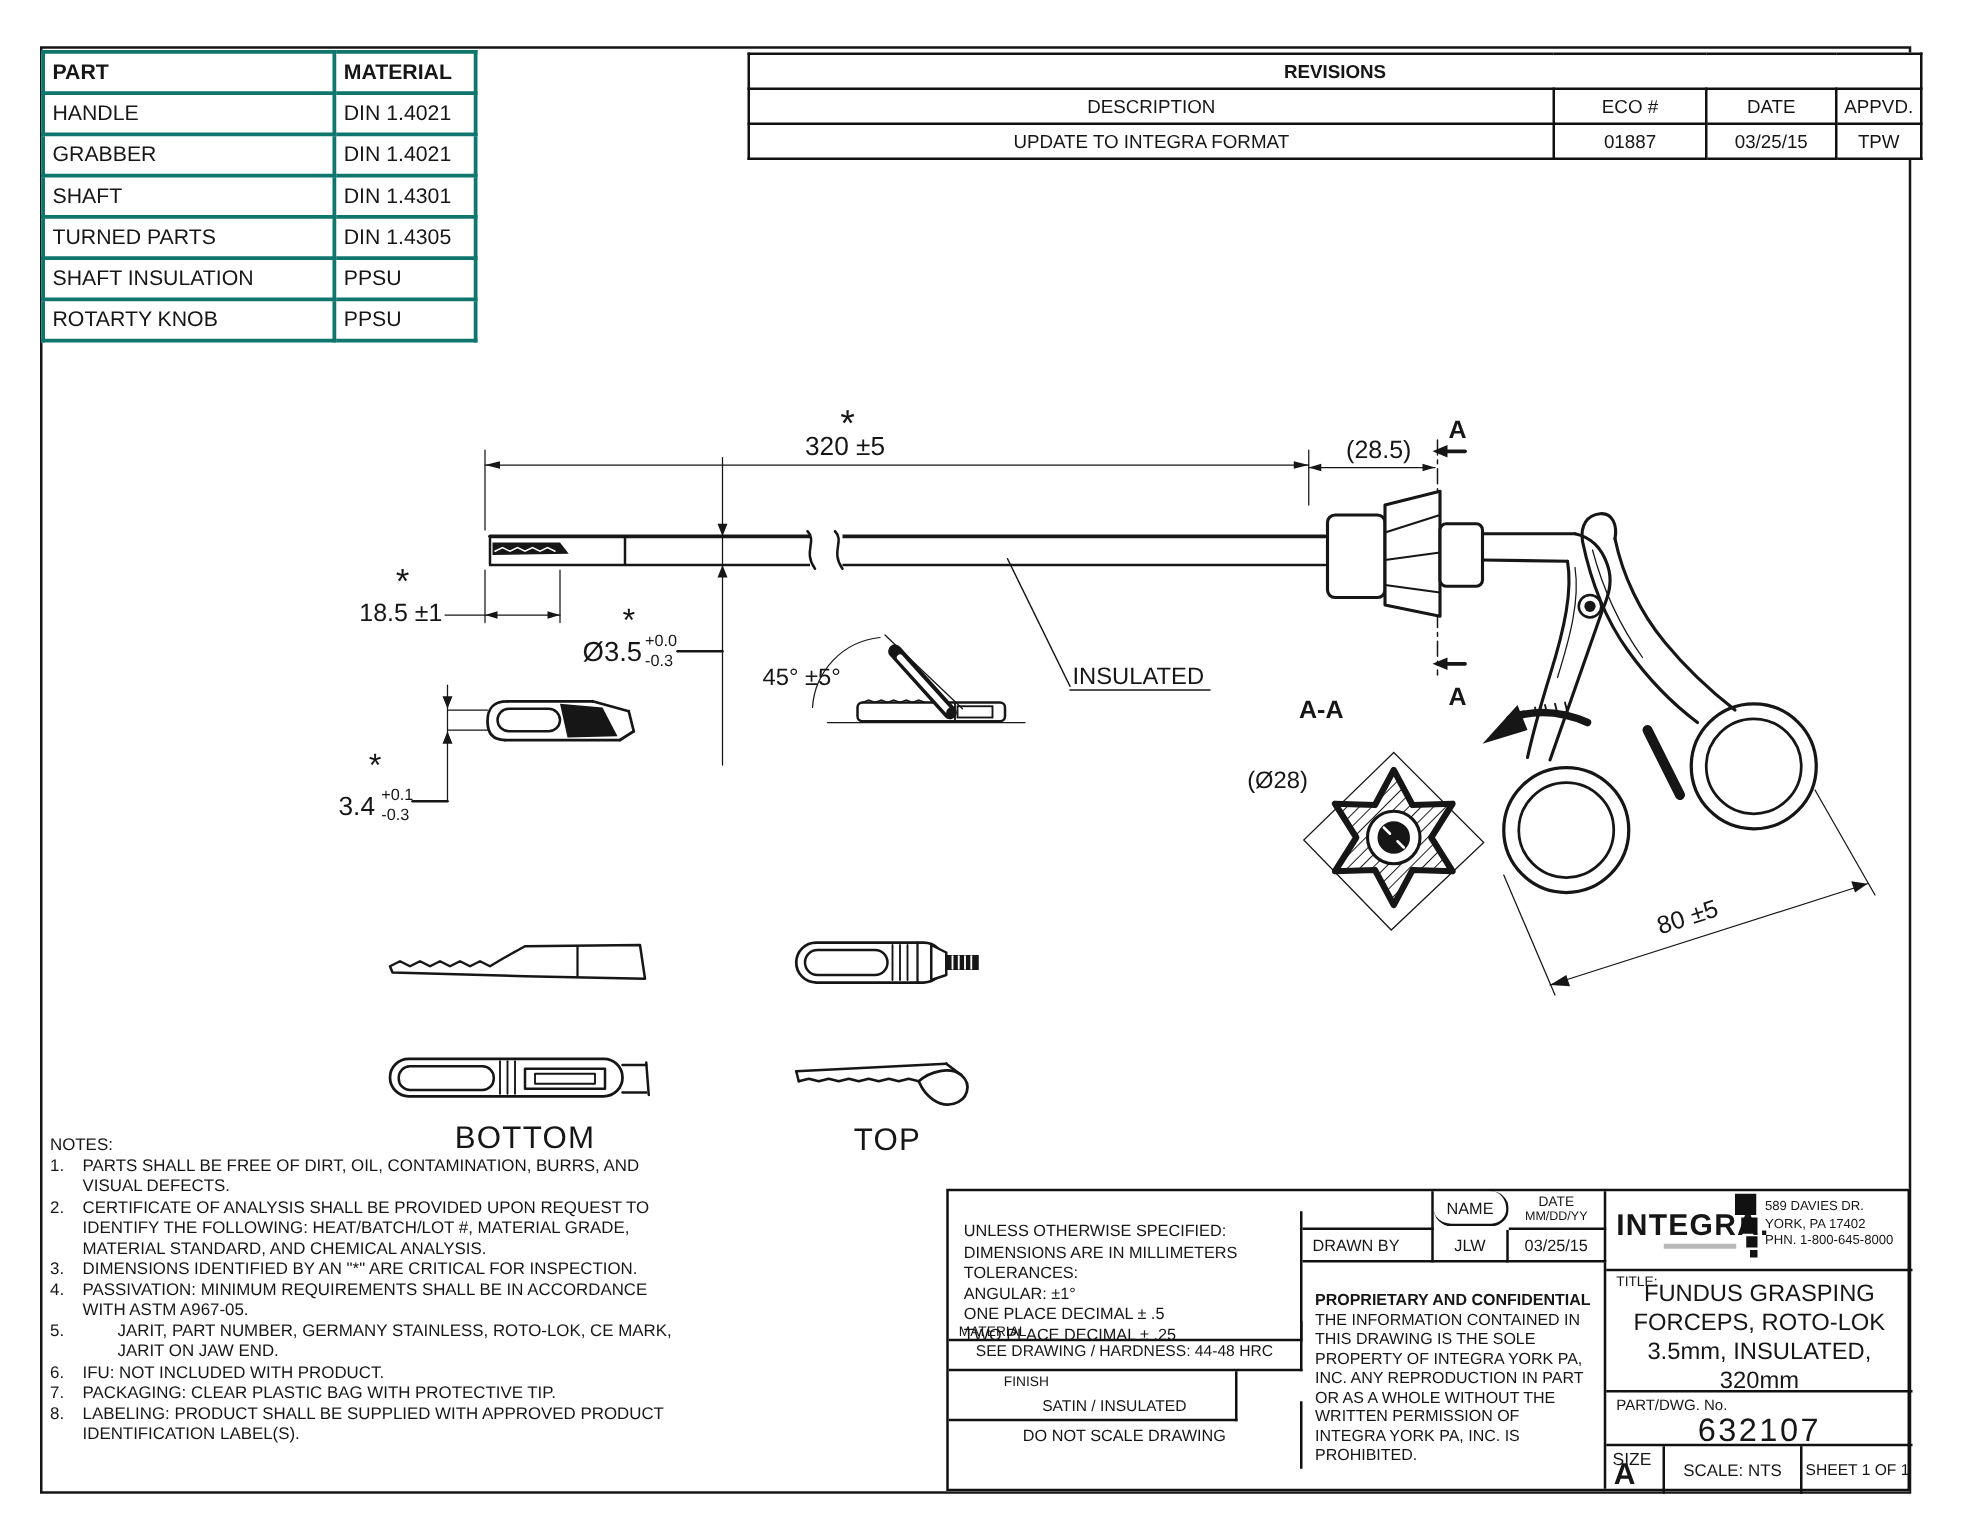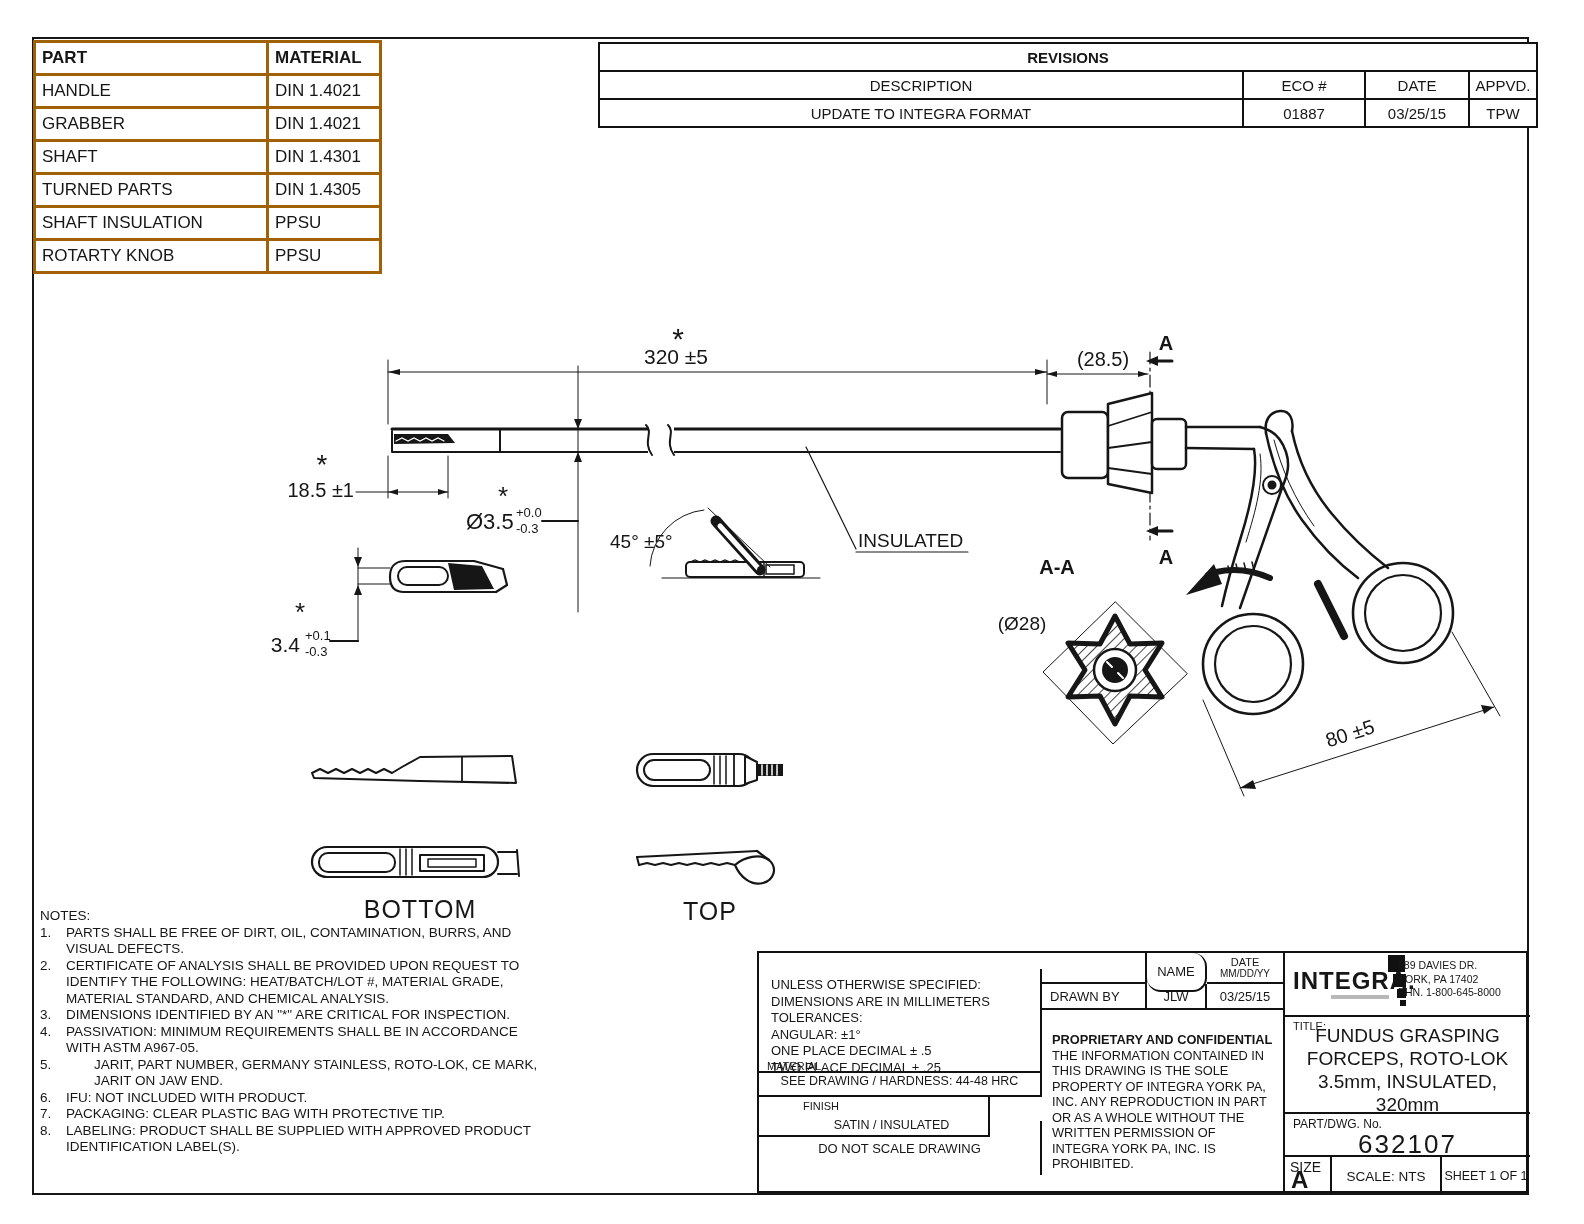--- a/index.html
+++ b/index.html
@@ -3,21 +3,21 @@
 <meta charset="utf-8">
 <style>
   html,body{margin:0;padding:0;background:#e8e8e8;}
   .sheet{position:relative;width:1584px;height:1224px;background:#ffffff;overflow:hidden;
          font-family:"Liberation Sans",sans-serif;color:#161616;}
   svg text{font-family:"Liberation Sans",sans-serif;fill:#161616;}
   .abs{position:absolute;}
 
   
   .parts-table{position:absolute;left:33px;top:40px;border-collapse:collapse;background:#fff;}
-  .parts-table td,.parts-table th{border:3px solid #a16207;font-size:17px;font-weight:normal;
+  .parts-table td,.parts-table th{border:3px solid #0f766e;font-size:17px;font-weight:normal;
       padding:0 6px;height:30px;text-align:left;white-space:nowrap;background:#fff;}
   .parts-table th{font-weight:bold;}
   .parts-table .c1{width:218px;}
   .parts-table .c2{width:98px;}
 
   
   .rev-table{position:absolute;left:598px;top:42px;border-collapse:collapse;background:#fff;}
   .rev-table td,.rev-table th{border:2px solid #111;font-size:15px;text-align:center;
       padding:0 4px;height:26px;background:#fff;}
   .rev-table th{font-weight:bold;}
@@ -47,21 +47,21 @@
 
   .appr-cell{position:absolute;box-sizing:border-box;display:flex;align-items:center;justify-content:center;
              text-align:center;font-size:13px;}
   .prop{left:283px;top:57px;width:243px;height:181px;padding:22px 8px 0 10px;line-height:15.5px;font-size:12.8px;}
   .prop b{font-size:12.8px;}
 
   .logo-sec{left:526px;top:0;width:245px;height:64px;}
   .logo-word{position:absolute;left:8px;top:14px;font-size:24px;font-weight:600;letter-spacing:1px;}
   .logo-tag{position:absolute;left:46px;top:42px;width:58px;height:4px;background:#9a9a9a;opacity:.7;}
   .blk{position:absolute;background:#111;}
-  .addr{position:absolute;left:113px;top:6px;font-size:10.5px;line-height:13.5px;white-space:nowrap;}
+  .addr{position:absolute;left:127px;top:6px;font-size:10.5px;line-height:13.5px;white-space:nowrap;}
   .title-sec{left:526px;top:64px;width:245px;height:97px;}
   .title-label{position:absolute;left:8px;top:3px;font-size:11px;}
   .title-lines{position:absolute;left:0;top:7px;width:245px;text-align:center;font-size:19px;line-height:23px;}
   .part-sec{left:526px;top:161px;width:245px;height:43px;}
   .part-label{position:absolute;left:8px;top:3px;font-size:12px;}
   .part-num{position:absolute;left:0;top:15px;width:245px;text-align:center;font-size:26px;letter-spacing:2px;}
   .size-sec{left:526px;top:204px;width:47px;height:38px;}
   .size-label{position:absolute;left:5px;top:2px;font-size:14px;}
   .size-val{position:absolute;left:6px;top:9px;font-size:24px;font-weight:bold;}
   .scale-sec{left:573px;top:204px;width:110px;height:38px;display:flex;align-items:center;justify-content:center;font-size:13.5px;}
@@ -412,21 +412,21 @@
     </div>
     <div class="tb fin bR bB">
       <div class="tb-label">FINISH</div>
       <div class="tb-center" style="margin-top:6px">SATIN / INSULATED</div>
     </div>
     <div class="tb dns bR">
       <span>DO NOT SCALE DRAWING</span>
     </div>
 
     <div class="appr-cell bR bB" style="left:283px;top:0;width:105px;height:31px;"></div>
-    <div class="appr-cell bR bB" style="left:388px;top:0;width:60px;height:39px;border-radius:14px;">NAME</div>
+    <div class="appr-cell bR bB" style="left:388px;top:0;width:60px;height:28px;border-radius:14px;">NAME</div>
     <div class="appr-cell bR bB" style="left:448px;top:0;width:78px;height:31px;flex-direction:column;line-height:11px;font-size:11px;">
       <span>DATE</span>
       <span style="font-size:10px">MM/DD/YY</span>
     </div>
     <div class="appr-cell bR bB" style="left:283px;top:31px;width:105px;height:26px;justify-content:flex-start;padding-left:8px;">DRAWN BY</div>
     <div class="appr-cell bR bB" style="left:388px;top:31px;width:60px;height:26px;">JLW</div>
     <div class="appr-cell bR bB" style="left:448px;top:31px;width:78px;height:26px;">03/25/15</div>
 
     <div class="tb prop bR">
       <b>PROPRIETARY AND CONFIDENTIAL</b>

